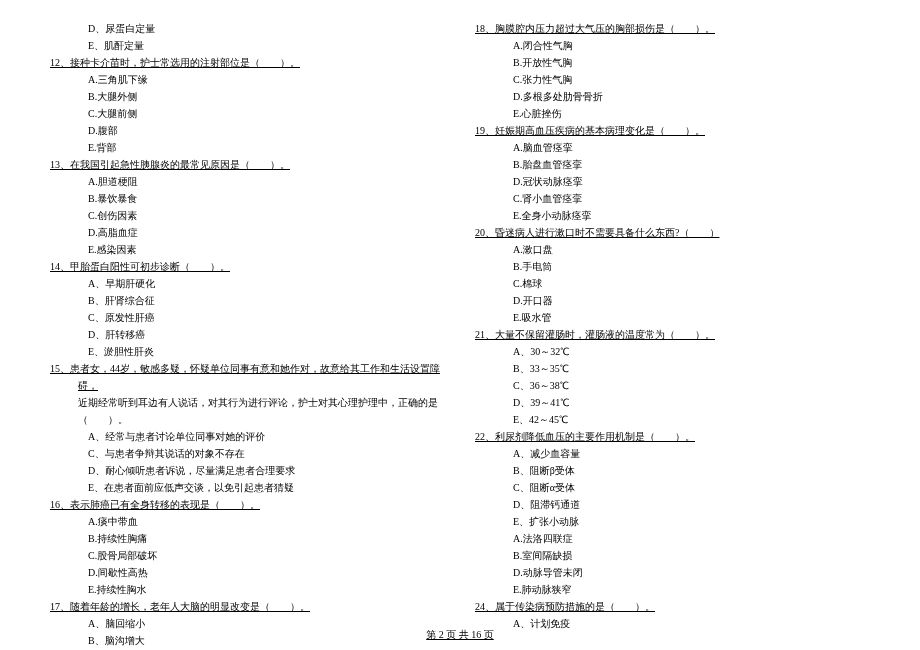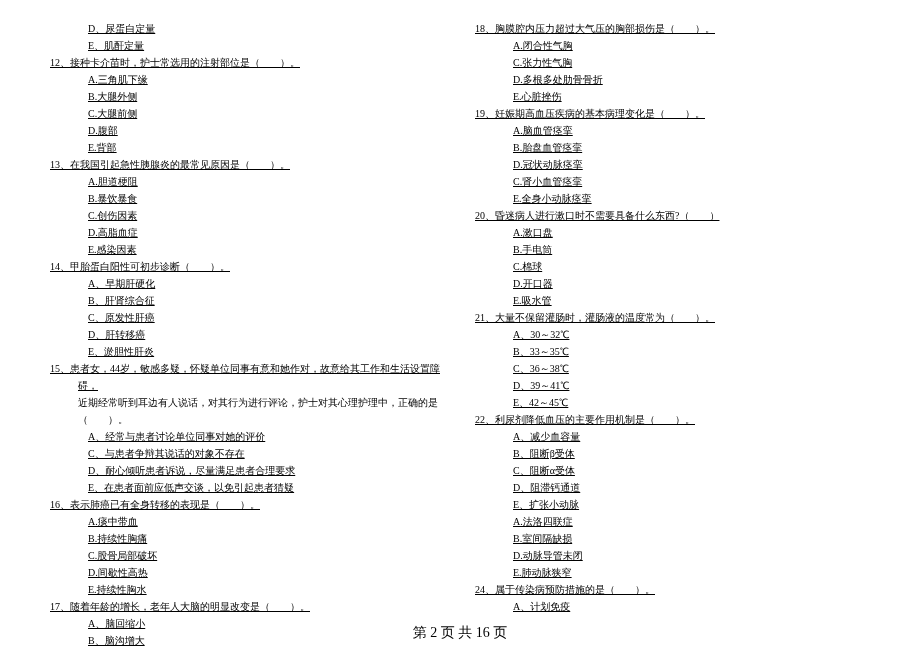--- a/index.html
+++ b/index.html
@@ -26,29 +26,29 @@
       padding-left: 28px;
       text-indent: -28px;
       text-decoration: underline;
     }
     .q-text-long {
       padding-left: 28px;
     }
     .option {
       padding-left: 52px;
       text-indent: -14px;
-      text-decoration: underline;
     }
     .footer {
       position: absolute;
       bottom: 8px;
       left: 0;
       right: 0;
       text-align: center;
-      font-size: 14px;
+      font-size: 10px;
+      text-decoration: underline;
     }
   </style>
 </head>
 <body>
 
 <div class="page">
   <div class="column">
     <div class="option">D、尿蛋白定量</div>
     <div class="option">E、肌酐定量</div>
 
@@ -89,20 +89,21 @@
 
     <div class="q-text">17、随着年龄的增长，老年人大脑的明显改变是（　　）。</div>
     <div class="option">A、脑回缩小</div>
     <div class="option">B、脑沟增大</div>
 
   </div>
 
   <div class="column">
     <div class="q-text">18、胸膜腔内压力超过大气压的胸部损伤是（　　）。</div>
     <div class="option">A.闭合性气胸</div>
+    <div class="option">B.开放性气胸</div>
     <div class="option">C.张力性气胸</div>
     <div class="option">D.多根多处肋骨骨折</div>
     <div class="option">E.心脏挫伤</div>
 
     <div class="q-text">19、妊娠期高血压疾病的基本病理变化是（　　）。</div>
     <div class="option">A.脑血管痉挛</div>
     <div class="option">B.胎盘血管痉挛</div>
     <div class="option">D.冠状动脉痉挛</div>
     <div class="option">C.肾小血管痉挛</div>
     <div class="option">E.全身小动脉痉挛</div>

